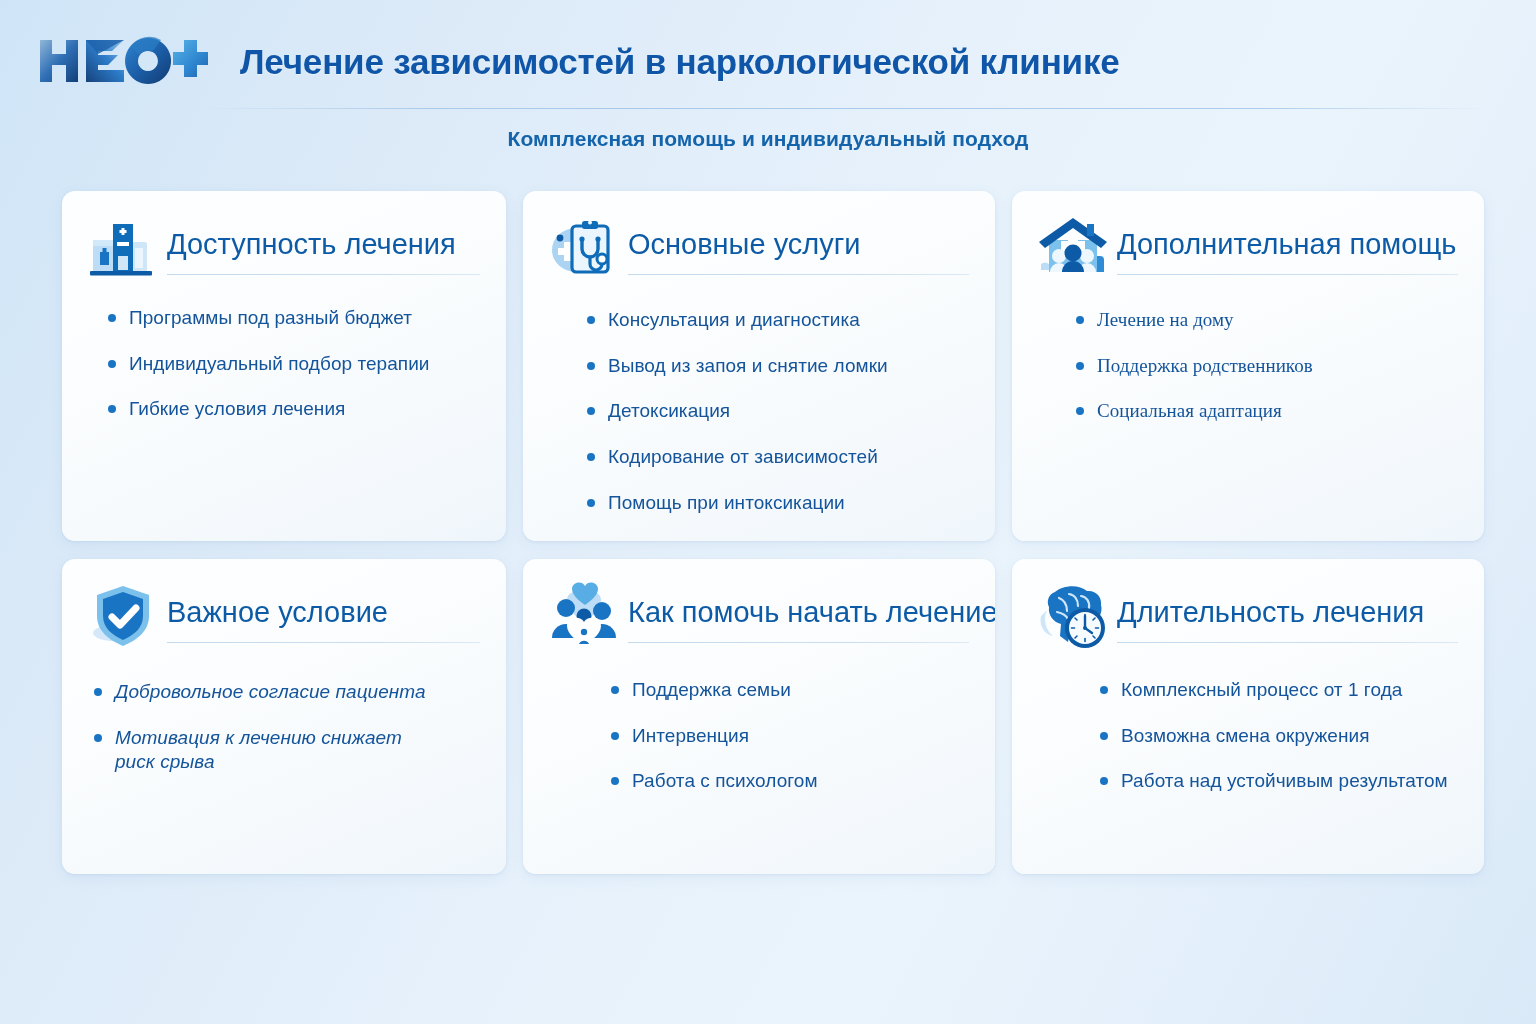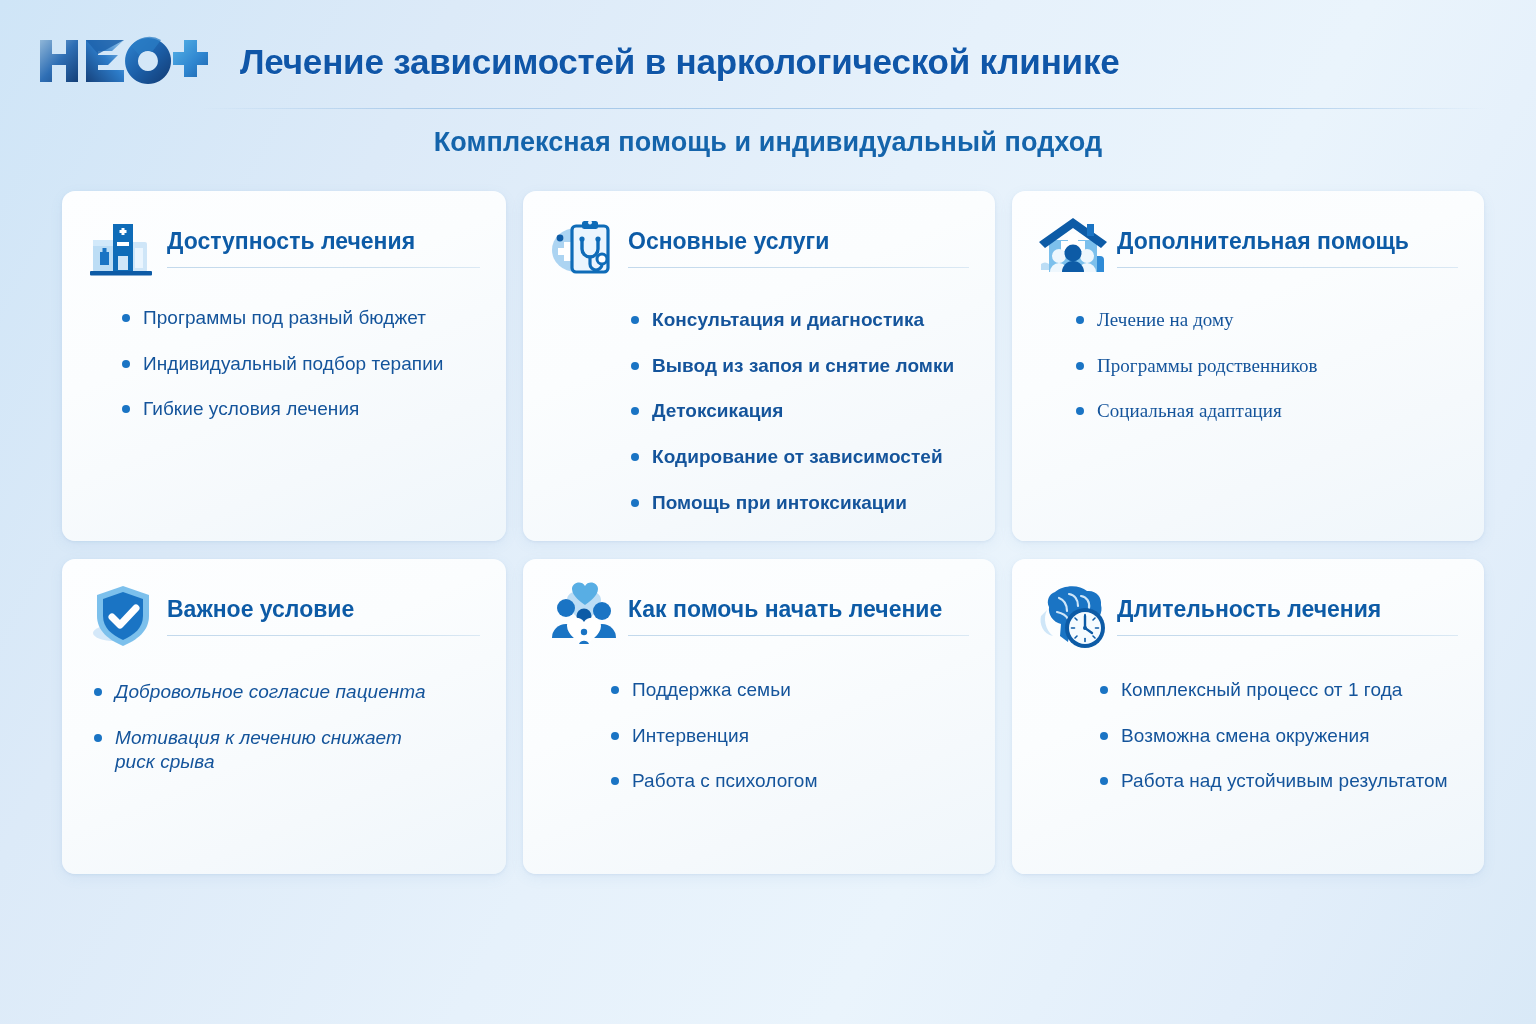--- a/index.html
+++ b/index.html
@@ -65,21 +65,21 @@
     height: 1px;
     background: linear-gradient(to right, rgba(160,196,230,0.0), rgba(150,190,228,0.75) 18%, rgba(150,190,228,0.75) 82%, rgba(160,196,230,0.0));
   }
 
   .subtitle {
     position: absolute;
     left: 0;
     top: 127px;
     width: 1536px;
     text-align: center;
-    font-size: 27px;
+    font-size: 21px;
     font-weight: bold;
     color: #1464ab;
     letter-spacing: 0.1px;
   }
 
   
   .grid {
     position: absolute;
     left: 62px;
     top: 191px;
@@ -113,22 +113,22 @@
   }
   .card-icon svg { display: block; width: 100%; height: 100%; }
 
   .head-text {
     flex: 1 1 auto;
     padding-top: 16px;
     min-width: 0;
   }
 
   .card-title {
-    font-size: 23px;
-    font-weight: bold;
+    font-size: 29px;
+    font-weight: normal;
     color: #0d5ba6;
     line-height: 1.15;
     white-space: nowrap;
   }
 
   .card-divider {
     margin-top: 13px;
     height: 1px;
     background: linear-gradient(to right, #c3d9ec 0%, #ccdfee 70%, #dbe9f4 100%);
   }
@@ -156,22 +156,22 @@
     margin-right: 13px;
   }
 
   .bullet-text {
     font-size: 19px;
     color: #14549b;
     letter-spacing: 0.05px;
   }
 
   
-  .c1 .bullets { padding-left: 60px; }
-  .c2 .bullets { padding-left: 108px; font-weight: bold; }
+  .c1 .bullets { padding-left: 46px; }
+  .c2 .bullets { padding-left: 64px; }
   .c3 .bullets { padding-left: 64px; font-family: Liberation Serif, serif; }
   .c4 .bullets { padding-left: 32px; font-style: italic; }
   .c5 .bullets { padding-left: 88px; }
   .c6 .bullets { padding-left: 88px; }
 
   .c2 .bullets, .c3 .bullets { margin-top: 24px; }
   .c5 .bullets, .c6 .bullets { margin-top: 26px; }
   .c4 .bullets { margin-top: 28px; }
 </style>
 </head>
@@ -336,21 +336,21 @@
         <div class="card-divider"></div>
       </div>
     </div>
     <ul class="bullets">
       <li class="bullet-item">
         <span class="bullet-dot"></span>
         <span class="bullet-text">Лечение на дому</span>
       </li>
       <li class="bullet-item">
         <span class="bullet-dot"></span>
-        <span class="bullet-text">Программы родственников</span>
+        <span class="bullet-text">Поддержка родственников</span>
       </li>
       <li class="bullet-item">
         <span class="bullet-dot"></span>
         <span class="bullet-text">Социальная адаптация</span>
       </li>
     </ul>
   </div>
 
   <div class="card c4">
     <div class="card-head">

